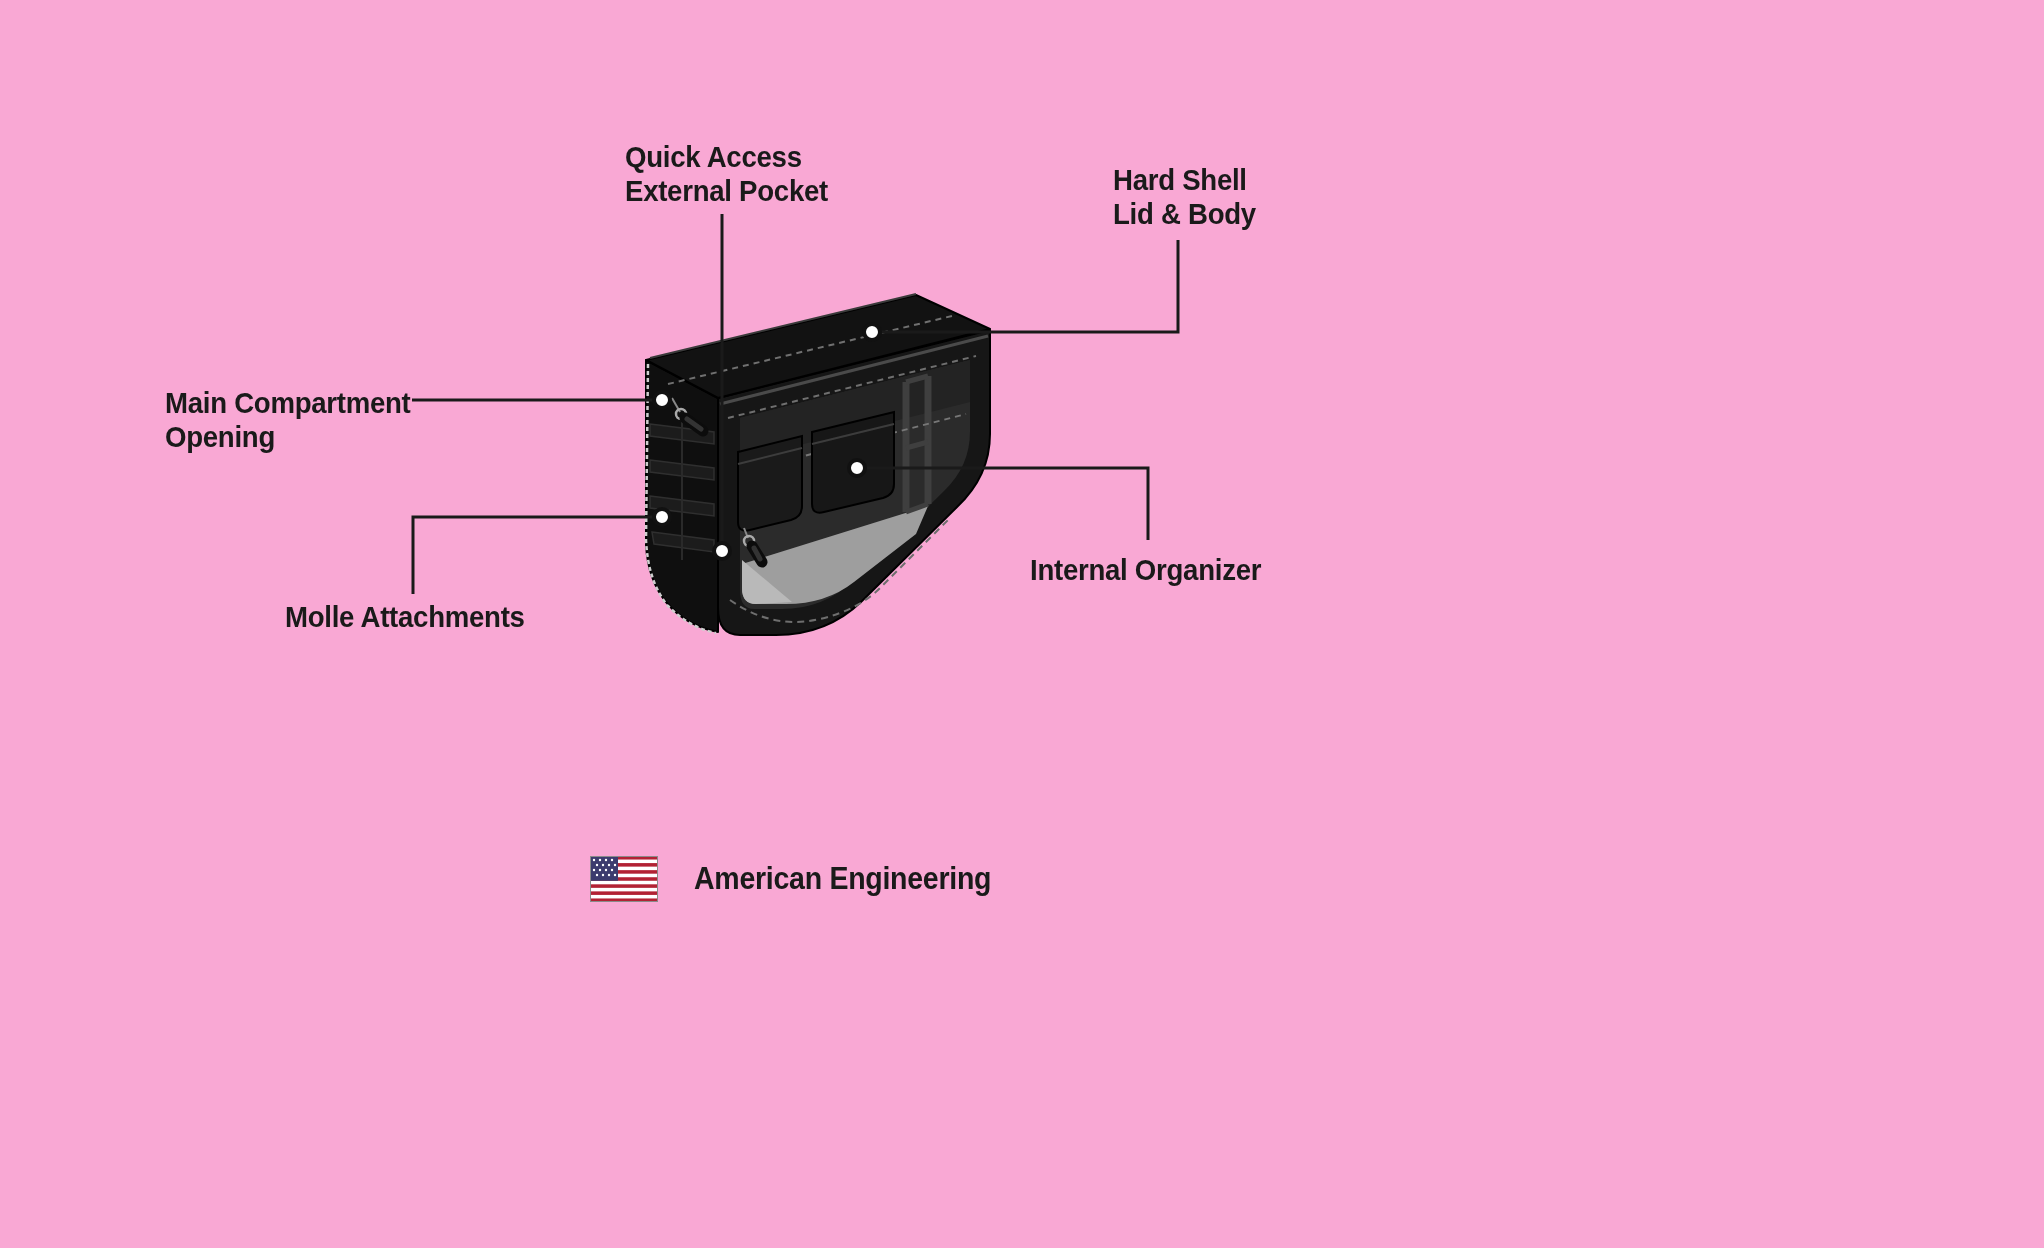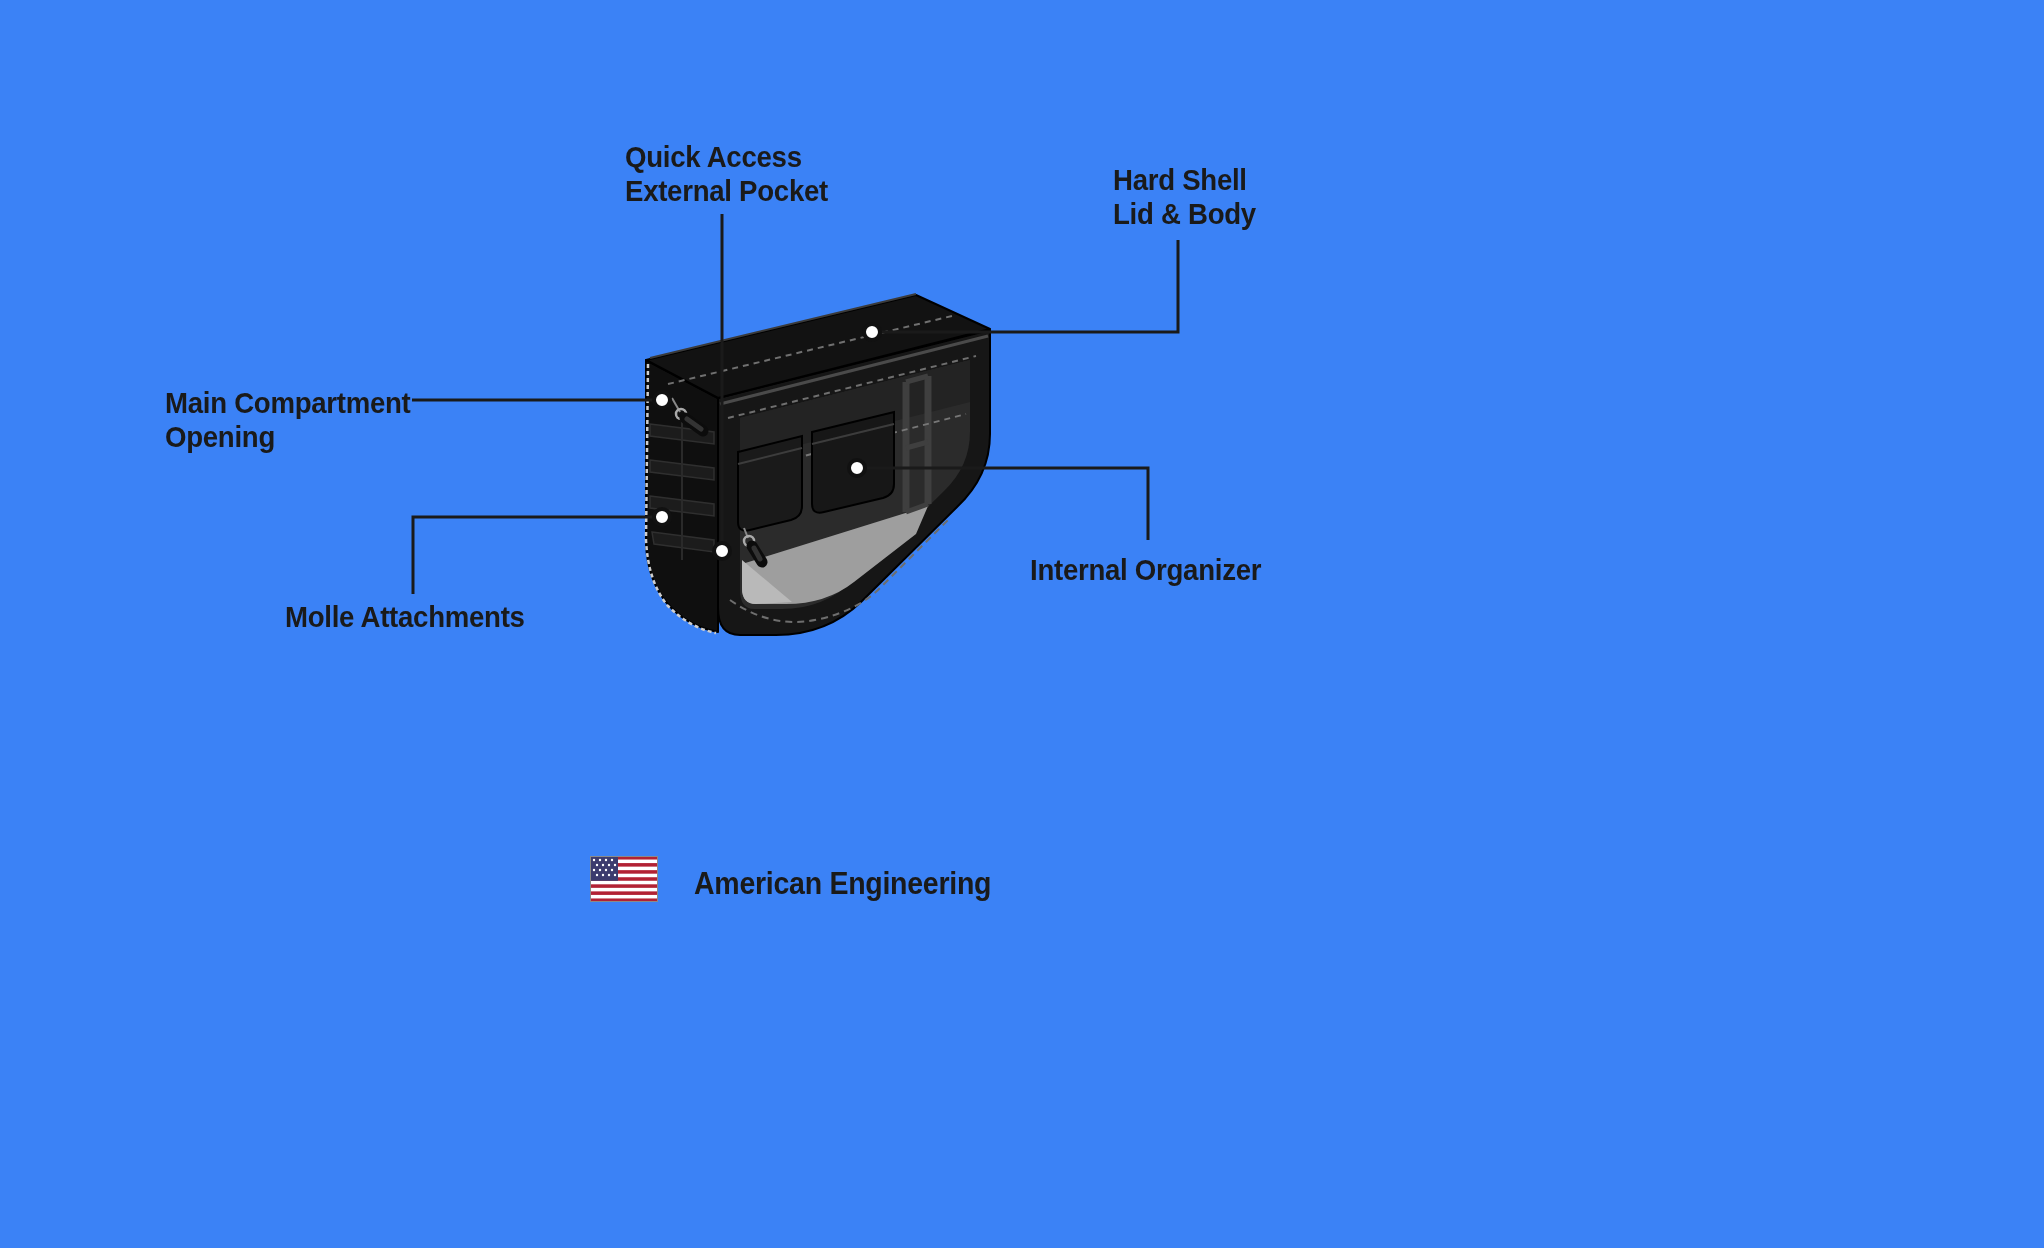--- a/index.html
+++ b/index.html
@@ -1,30 +1,30 @@
 <!DOCTYPE html>
 <html><head>
 <meta charset="utf-8">
 <style>
   * { margin:0; padding:0; box-sizing:border-box; }
   html,body { width:2044px; height:1248px; background:#ffffff; font-family:"Liberation Sans",sans-serif; }
-  .canvas { position:relative; width:2044px; height:1248px; overflow:hidden; background:#3b82f6; }
+  .canvas { position:relative; width:2044px; height:1248px; overflow:hidden; background:#f9a8d4; }
   .art { position:absolute; left:0; top:0; }
   .label {
     position:absolute;
     font-weight:700;
     font-size:30px;
     line-height:34px;
     color:#1a1a1a;
     white-space:pre-line;
     letter-spacing:-0.3px;
     transform:scaleX(0.92);
     transform-origin:left top;
   }
-  .footer { position:absolute; left:590px; top:856px; display:flex; align-items:flex-end; gap:36px; }
+  .footer { position:absolute; left:590px; top:856px; display:flex; align-items:center; gap:36px; }
   .footer .text {
     font-weight:700; font-size:31px; color:#1a1a1a; letter-spacing:-0.3px;
     transform:scaleX(0.92); transform-origin:left center;
   }
   .flag { display:block; }
 </style>
 </head>
 <body>
 
 <div class="canvas">

